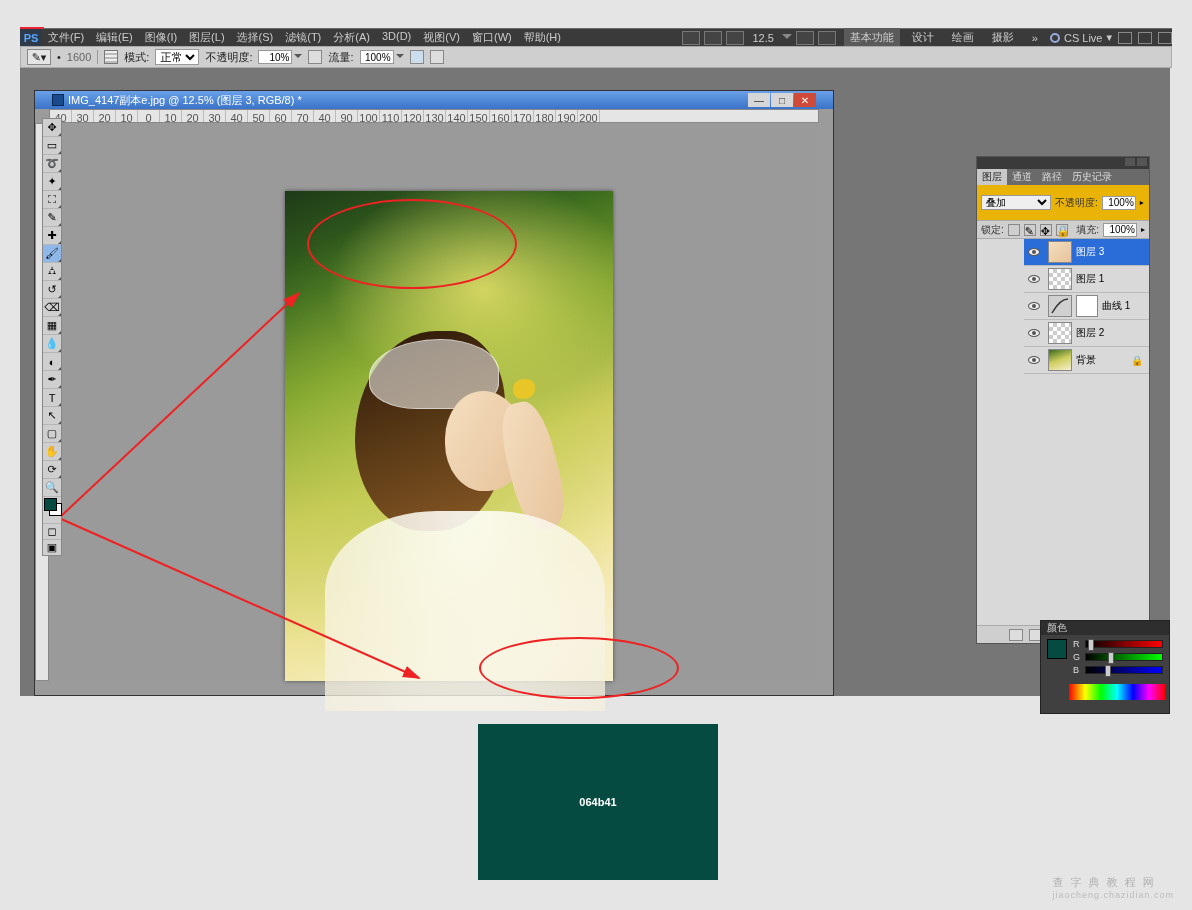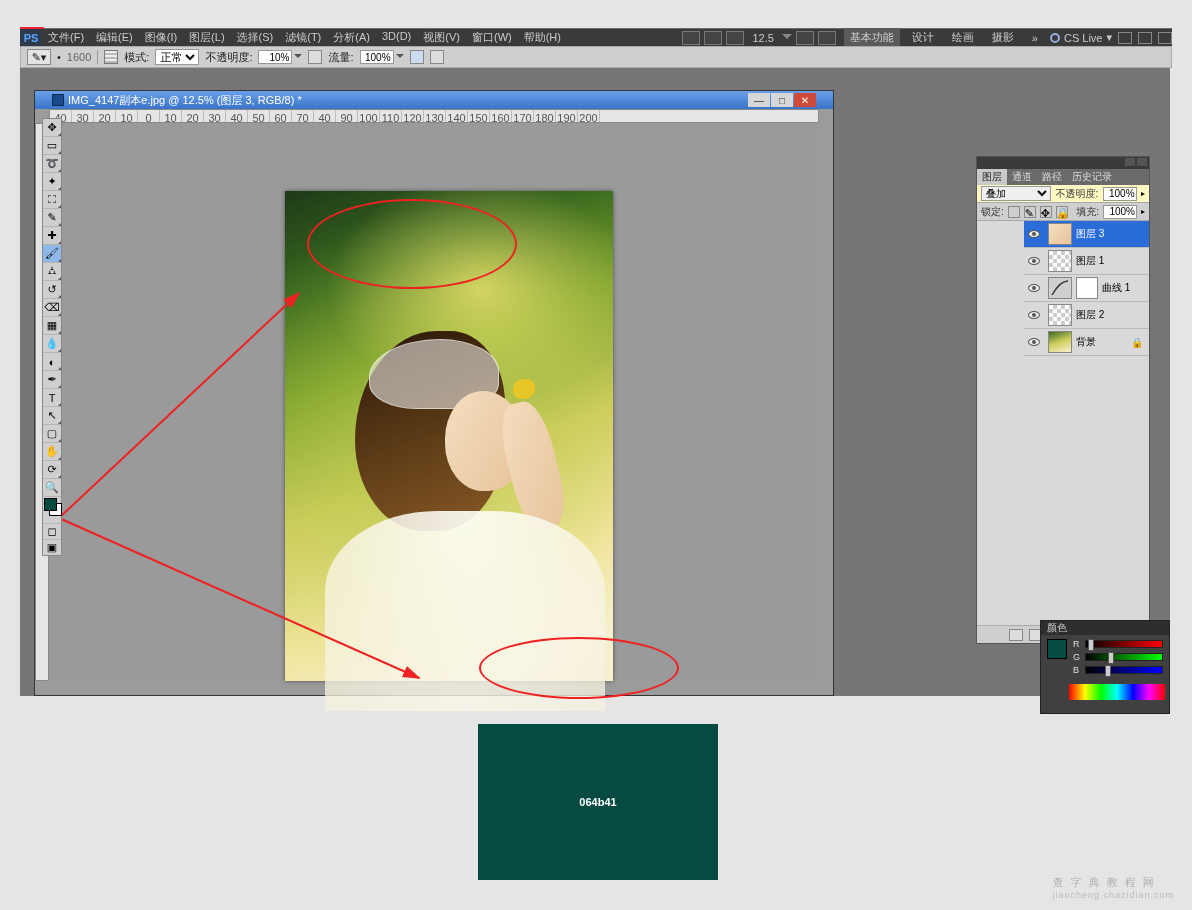--- a/index.html
+++ b/index.html
@@ -85,21 +85,21 @@
 .an2{left:430px;top:514px;width:200px;height:62px;}
 svg.arrow{position:absolute;overflow:visible;}
 
 
 .panel{position:absolute;top:88px;right:20px;width:174px;height:488px;background:#d9d9d9;border:1px solid #555;}
 .panel .p-top{height:12px;background:#3a3a3a;display:flex;justify-content:flex-end;gap:2px;padding:1px 2px;}
 .panel .p-top .pb{width:10px;height:8px;background:#555;}
 .panel .tabs{height:16px;background:#6a6a6a;display:flex;color:#ddd;}
 .panel .tabs span{padding:1px 5px;font-size:10px;}
 .panel .tabs span.active{background:#c9c9c9;color:#222;}
-.panel .row1{height:18px;background:#fef9c3;display:flex;align-items:center;gap:4px;padding:0 4px;border-bottom:1px solid #aaa;justify-content:space-between;}
+.panel .row1{height:36px;background:#eab308;display:flex;align-items:center;gap:4px;padding:0 4px;border-bottom:1px solid #aaa;}
 .panel select{height:15px;font-size:10px;border:1px solid #999;width:70px;}
 .panel .lbl{font-size:10px;color:#333;}
 .panel .val{width:34px;height:14px;border:1px solid #999;background:#fff;text-align:right;padding-right:1px;font-size:10px;line-height:12px;}
 .panel .row2{height:18px;background:#cfcfcf;display:flex;align-items:center;gap:4px;padding:0 4px;border-bottom:1px solid #aaa;}
 .panel .lockico{width:12px;height:12px;border:1px solid #888;}
 
 .layers{overflow:auto;margin-left:47px;}
 .layer{height:27px;display:flex;align-items:center;border-bottom:1px solid #bbb;background:#d9d9d9;}
 .layer.sel{background:#2a6cd8;color:#fff;}
 .layer .eye{width:20px;display:flex;justify-content:center;}

